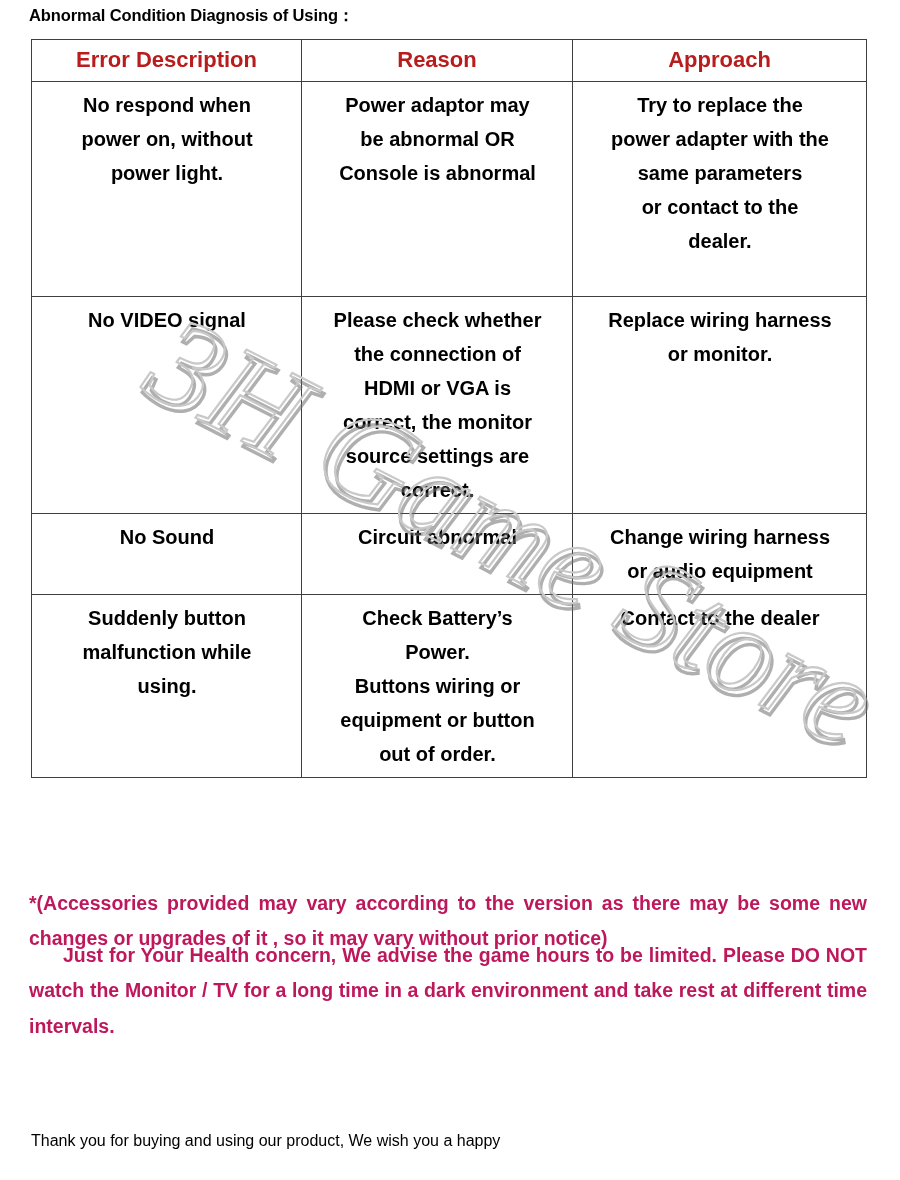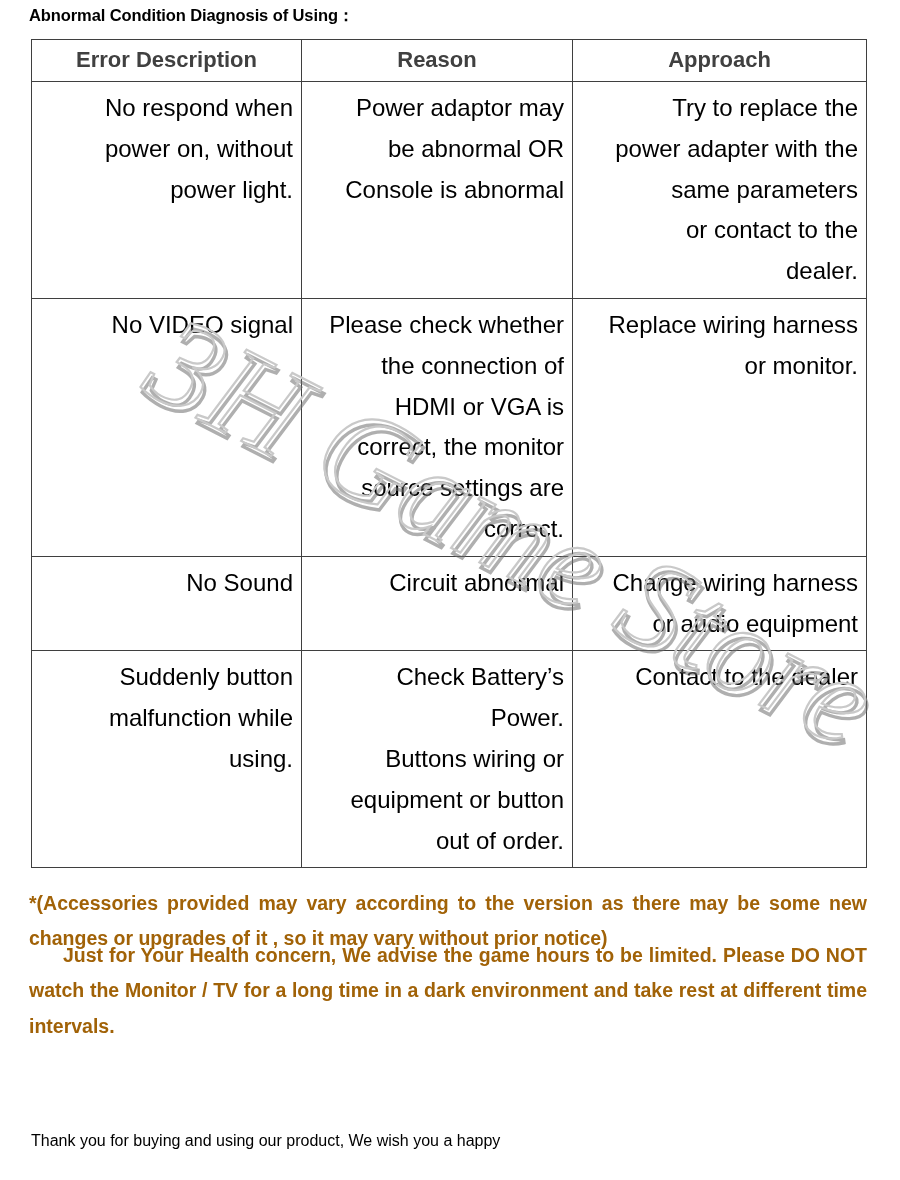--- a/index.html
+++ b/index.html
@@ -41,32 +41,32 @@
     left: 31px;
     top: 39px;
     width: 835px;
     border-collapse: collapse;
     table-layout: fixed;
   }
   .diag-table td, .diag-table th {
     border: 1px solid #3f3f3f;
     vertical-align: top;
     padding: 6px 8px 6px 9px;
-    font-size: 24px;
+    font-size: 20px;
     line-height: 1.70;
-    font-weight: normal;
-    text-align: right;
+    font-weight: bold;
+    text-align: center;
   }
   .col-1 { width: 270px; }
   .col-2 { width: 271px; }
   .col-3 { width: 294px; }
 
   .diag-table thead th {
     text-align: center;
-    color: #404040;
+    color: #b91c1c;
     font-weight: bold;
     font-size: 22px;
     padding: 5px 4px 6px 4px;
     height: 30px;
     line-height: 1.25;
     vertical-align: middle;
   }
 
   .cell-line { display: block; white-space: pre; }
 
@@ -109,21 +109,21 @@
   }
 
   
   .para {
     position: absolute;
     font-weight: bold;
     font-size: 19.5px;
     line-height: 1.82;
     text-align: justify;
     text-justify: inter-word;
-    color: #a16207;
+    color: #be185d;
   }
   .para-accessories {
     left: 29px;
     top: 886px;
     width: 838px;
   }
   .para-health {
     left: 29px;
     top: 938px;
     width: 838px;

